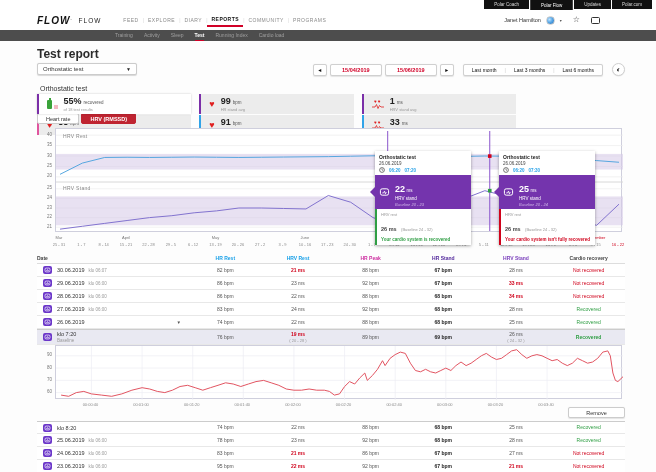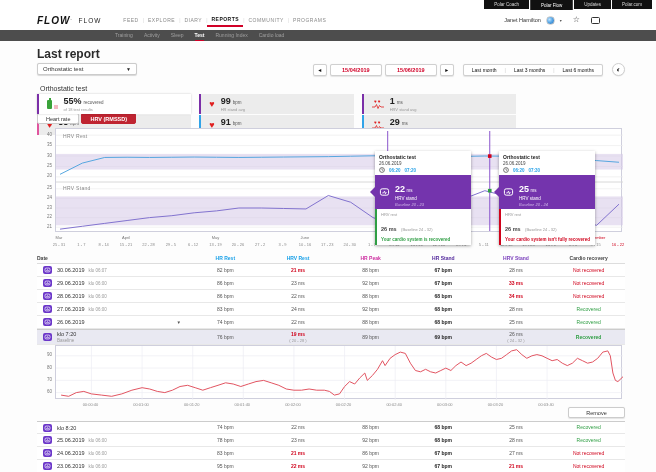--- a/index.html
+++ b/index.html
@@ -179,21 +179,21 @@
   <div class="subnav" id="subnav">
       <span class="sn-item">Training</span>
       <span class="sn-item">Activity</span>
       <span class="sn-item">Sleep</span>
       <span class="sn-item active">Test</span>
       <span class="sn-item">Running Index</span>
       <span class="sn-item">Cardio load</span>
     </div>
 
   <div class="content">
-    <div class="page-title">Last report</div>
+    <div class="page-title">Test report</div>
 
     <div class="toolbar">
       <div class="select-box">
         <span>Orthostatic test</span>
         <span class="sel-caret">▼</span>
       </div>
       <div class="toolbar-right">
         <div class="tb-btn arrow-btn">◄</div>
         <div class="tb-btn date-box">15/04/2019</div>
         <div class="tb-btn date-box">15/06/2019</div>
@@ -278,21 +278,21 @@
         <div class="card">
           <span class="accent" style="background: rgb(49, 163, 232);"></span>
           <span class="hrv-icon">
             <span class="hh">♥♥</span>
             <svg width="12" height="5" viewBox="0 0 12 5">
               <polyline points="0,3 3,3 4.5,0.5 6,4.5 7.5,1.5 9,3 12,3" fill="none" stroke="#e02020" stroke-width="0.8"></polyline>
             </svg>
           </span>
           <div class="val-wrap">
             <div class="vline">
-              <span class="val">29</span>
+              <span class="val">33</span>
               <span class="unit">ms</span>
             </div>
             <div class="sub">HRV rest avg</div>
           </div>
         </div>
       </div>
 
     <div class="tabs">
       <div class="tab">Heart rate</div>
       <div class="tab active">HRV (RMSSD)</div>

